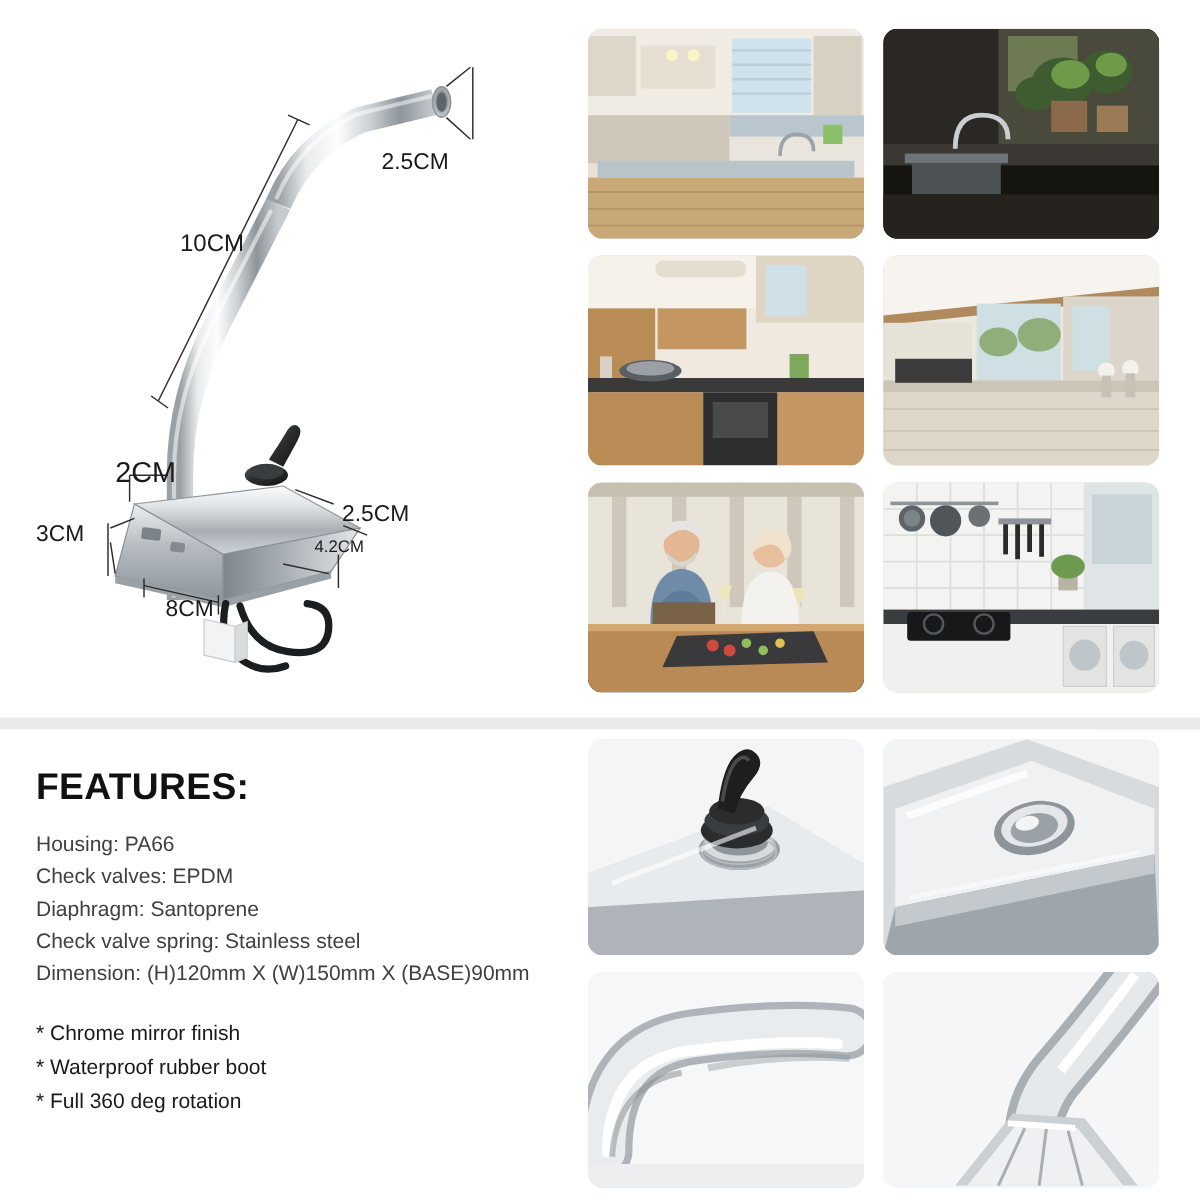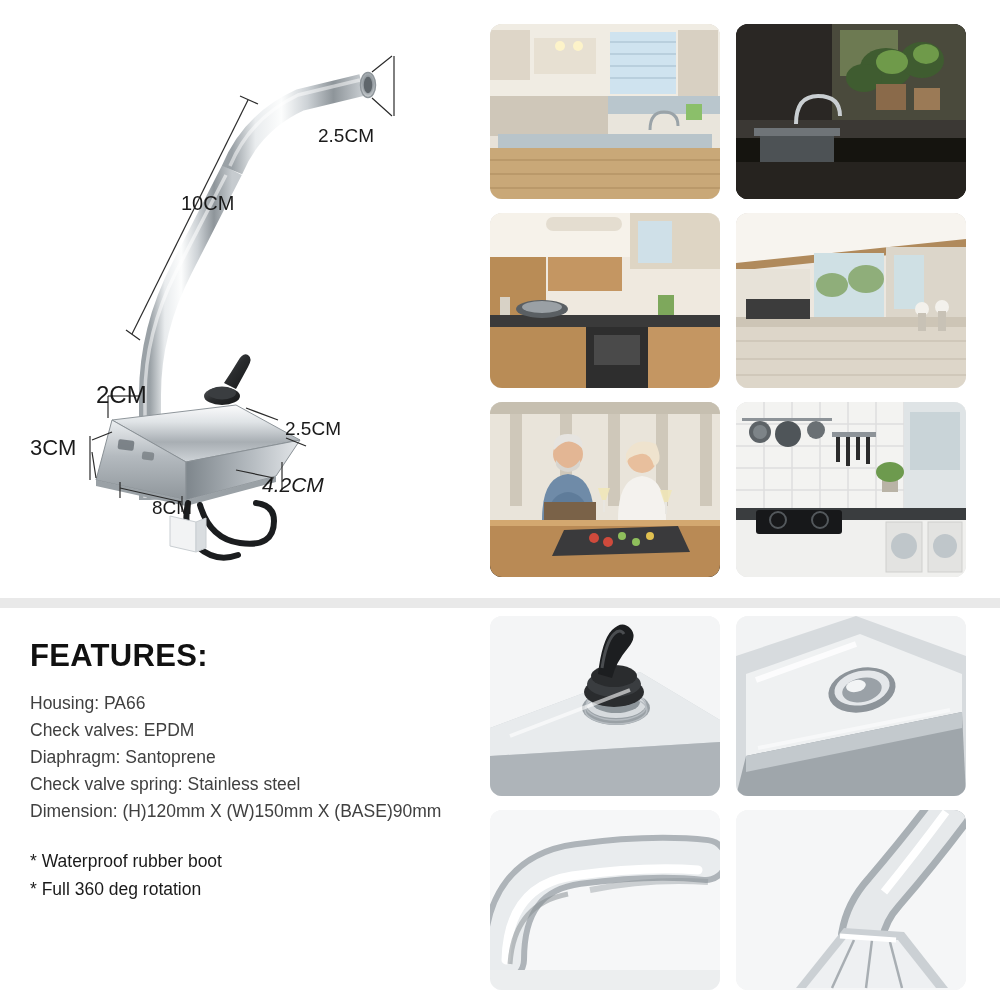--- a/index.html
+++ b/index.html
@@ -237,26 +237,26 @@
           <path d="M236 470 L274 478"></path>
           <path d="M282 462 L282 490"></path>
 
           <path d="M120 488 L182 502"></path>
           <path d="M120 482 L120 498"></path>
           <path d="M182 496 L182 512"></path>
         </g>
       </svg>
 
       <div class="dim-label" style="left:318px; top:125px; font-size:19px;">2.5CM</div>
-      <div class="dim-label" style="left:150px; top:192px; font-size:20px;margin-left:31px;">10CM</div>
+      <div class="dim-label" style="left:150px; top:192px; font-size:20px;">10CM</div>
       <div class="dim-label" style="left:96px; top:381px; font-size:24px;">2CM</div>
-      <div class="dim-label" style="left:30px; top:435px; font-size:22px;">3CM</div>
+      <div class="dim-label" style="left:30px; top:435px; font-size:19px;">3CM</div>
       <div class="dim-label" style="left:285px; top:418px; font-size:19px;">2.5CM</div>
-      <div class="dim-label" style="left:262px; top:473px; font-size:21px;font-style:italic;">4.2CM</div>
-      <div class="dim-label" style="left:152px; top:497px; font-size:19px;">8CM</div>
+      <div class="dim-label" style="left:262px; top:447px; font-size:14px;">4.2CM</div>
+      <div class="dim-label" style="left:138px; top:497px; font-size:19px;">8CM</div>
     </div>
 
     <div class="photo-grid">
 
       <div class="photo">
         <svg class="scene" viewBox="0 0 230 175" preserveAspectRatio="none">
           <rect width="230" height="175" fill="#e8e2d8"></rect>
           <rect x="0" y="0" width="230" height="92" fill="#f0ece3"></rect>
           <rect x="120" y="8" width="66" height="62" fill="#cfe3ef"></rect>
           <g stroke="#b9cfdd" stroke-width="2">
@@ -465,20 +465,21 @@
   <div class="bottom-section">
 
     <div class="features">
       <h1>FEATURES:</h1>
       <div class="spec-line">Housing: PA66</div>
       <div class="spec-line">Check valves: EPDM</div>
       <div class="spec-line">Diaphragm: Santoprene</div>
       <div class="spec-line">Check valve spring: Stainless steel</div>
       <div class="spec-line">Dimension: (H)120mm X (W)150mm X (BASE)90mm</div>
       <div class="bullets">
+        <div class="bullet-line">* Chrome mirror finish</div>
         <div class="bullet-line">* Waterproof rubber boot</div>
         <div class="bullet-line">* Full 360 deg rotation</div>
       </div>
     </div>
 
     <div class="detail-grid">
 
       <div class="detail">
         <svg class="scene" viewBox="0 0 230 180" preserveAspectRatio="none">
           <rect width="230" height="180" fill="#f4f5f6"></rect>

